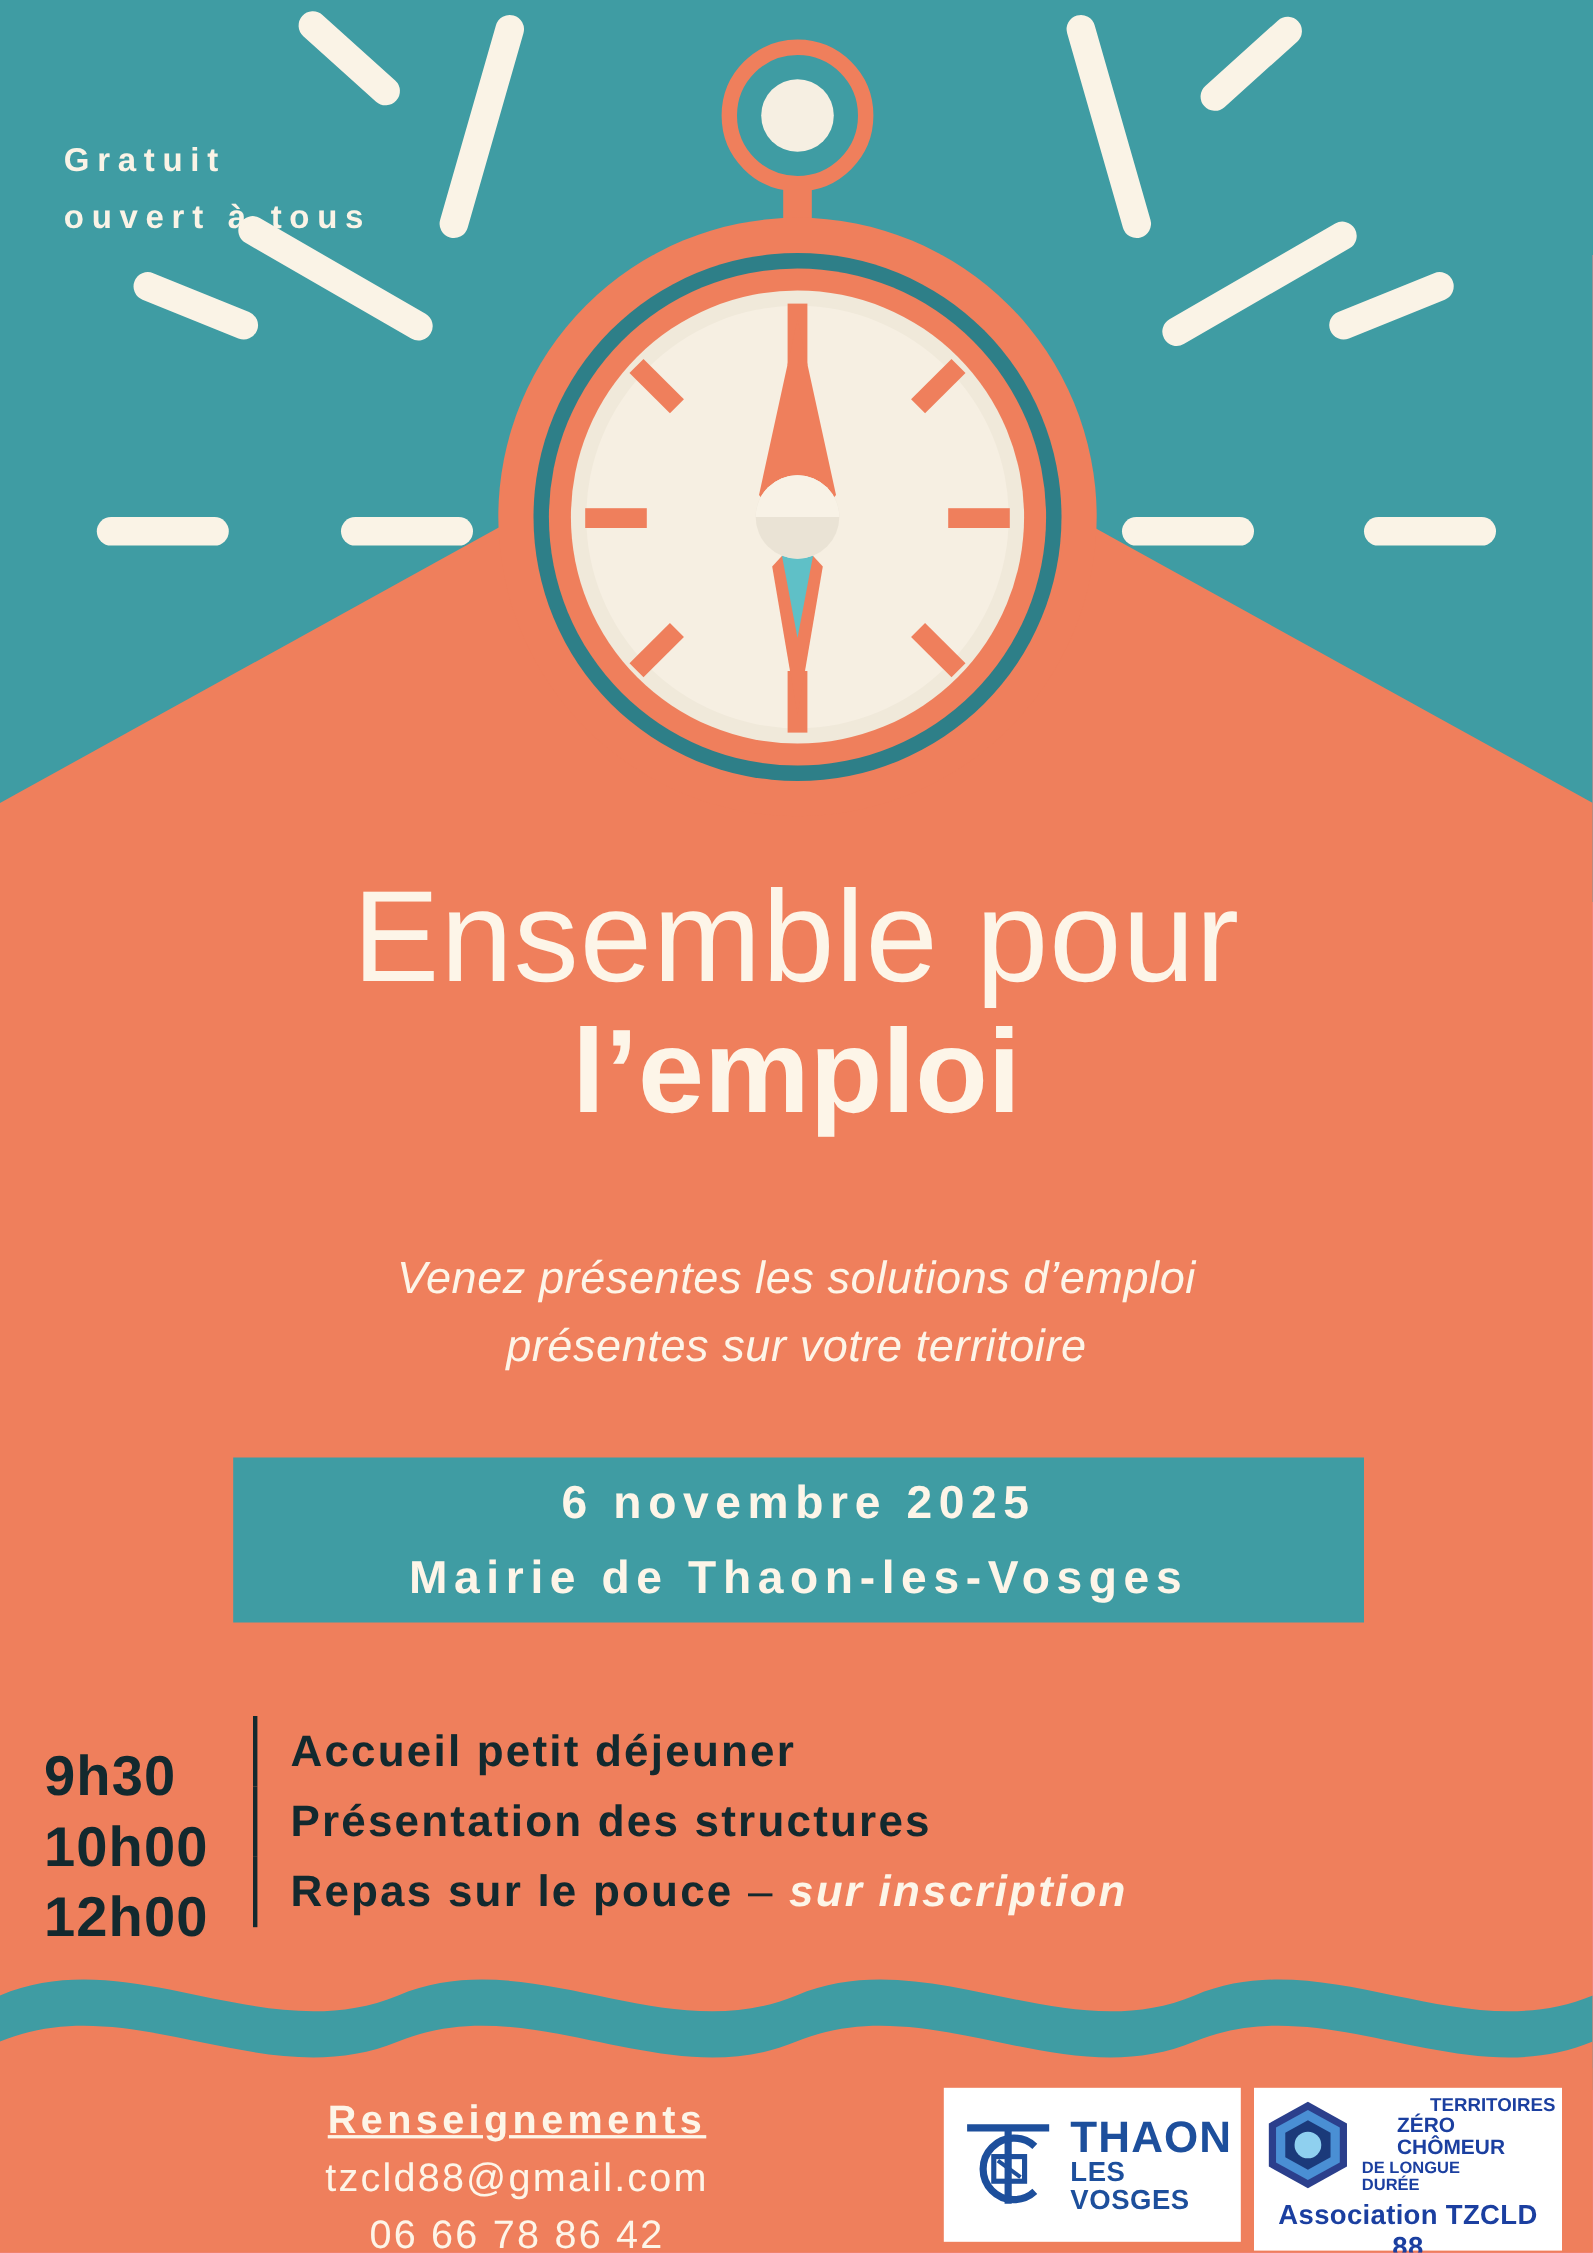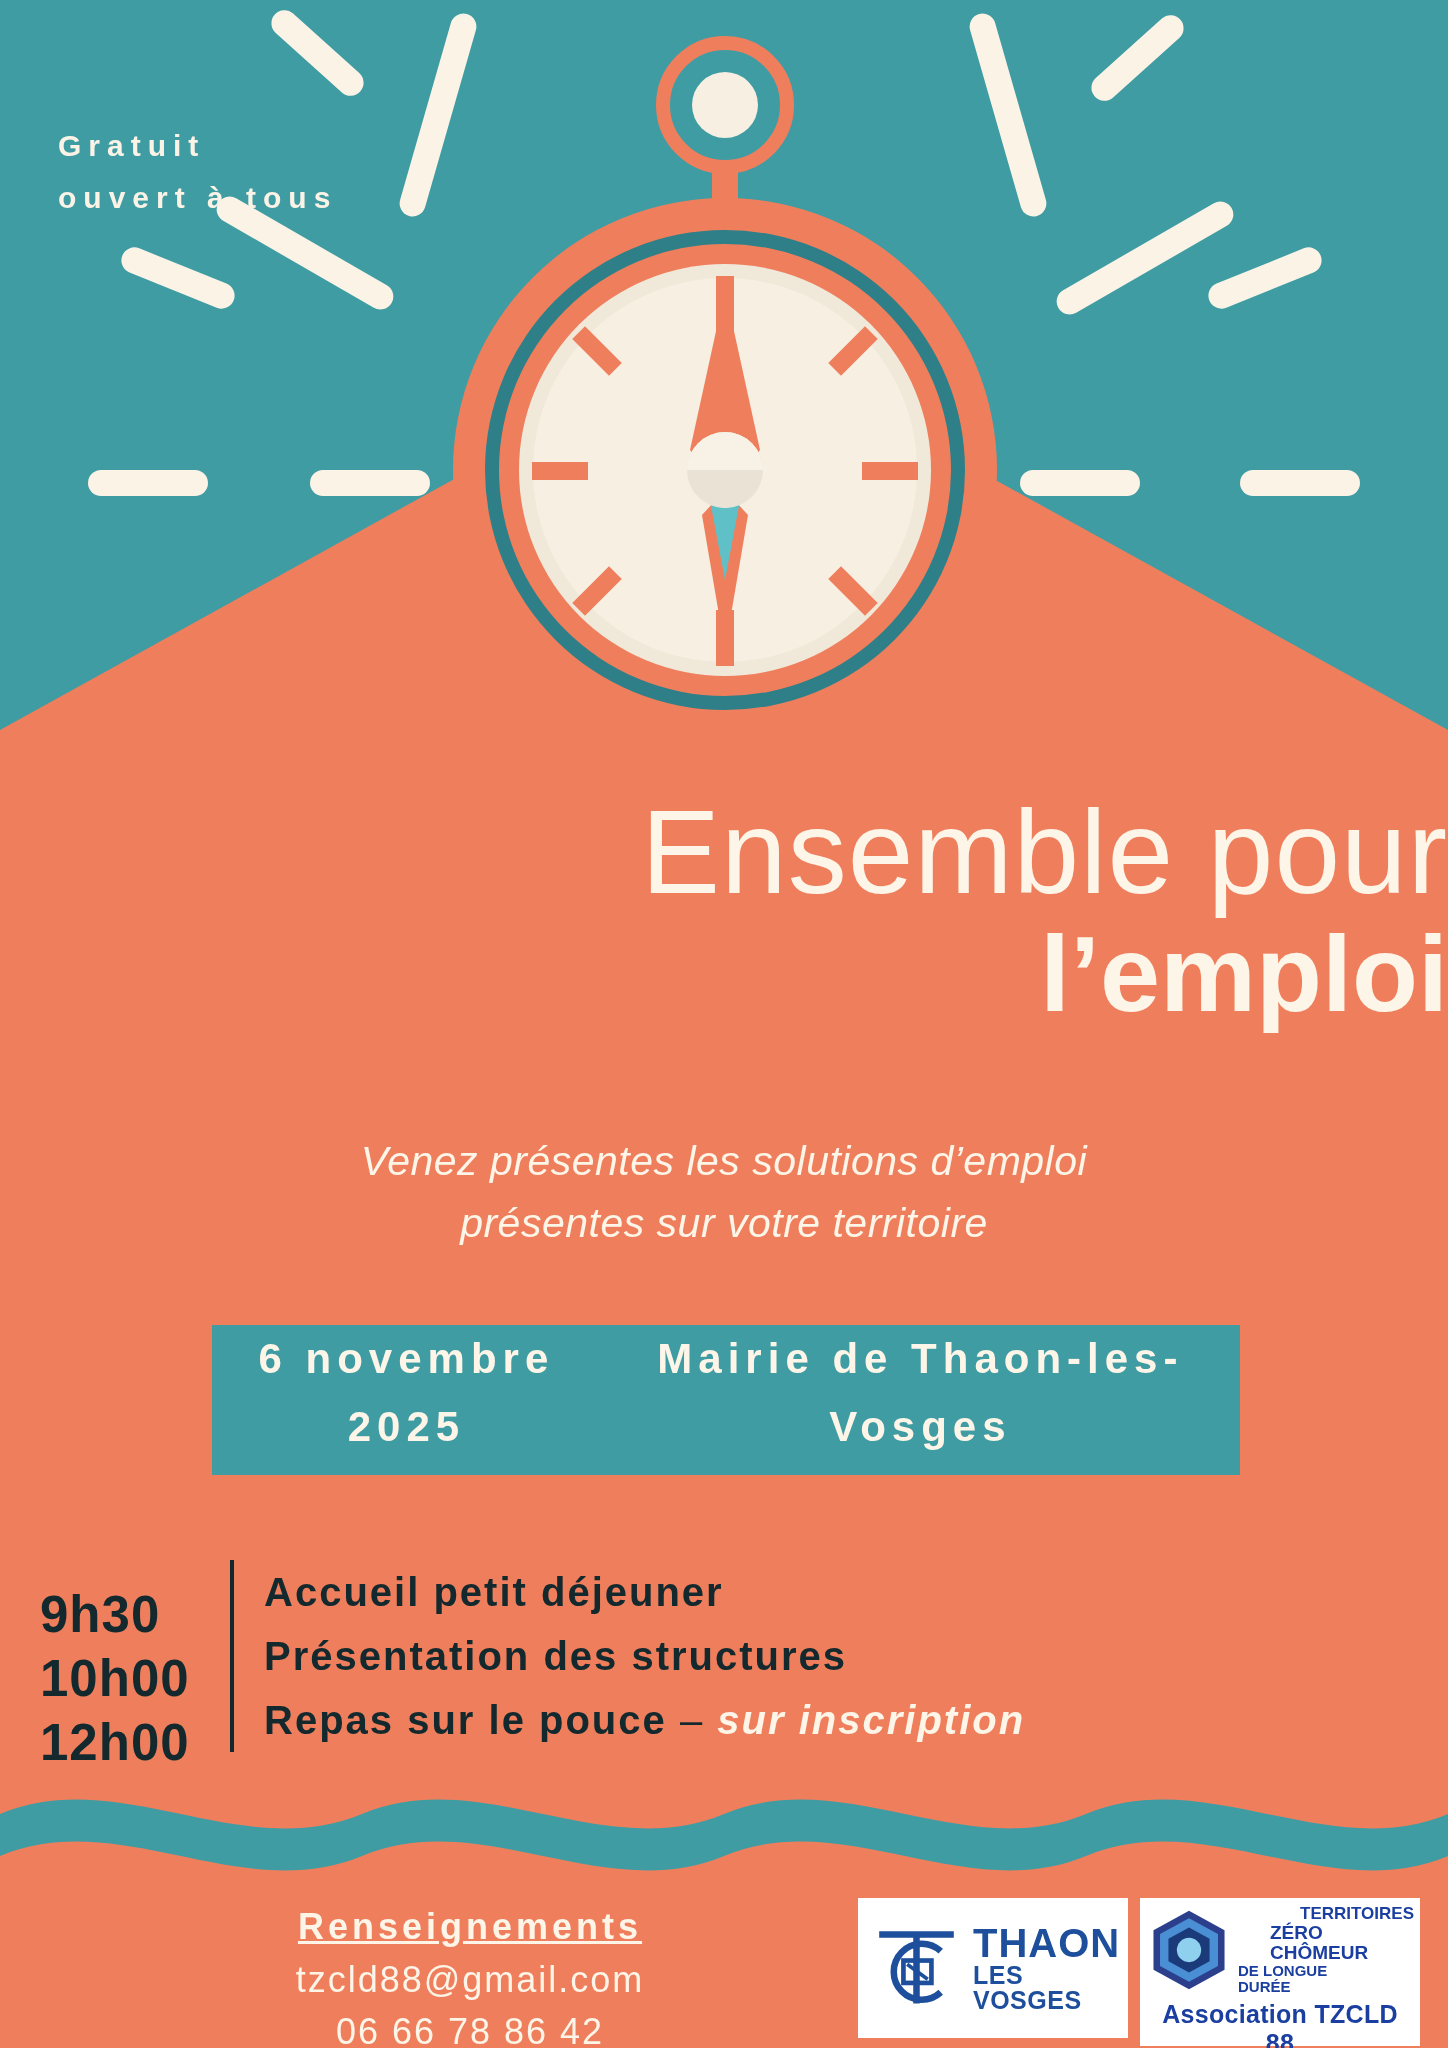--- a/index.html
+++ b/index.html
@@ -65,21 +65,21 @@
     letter-spacing: 7px;
     line-height: 52px;
     white-space: pre-line;
   }
 
   .title {
     position: absolute;
     left: 0;
     top: 790px;
     width: 1448px;
-    text-align: right;
+    text-align: center;
     color: #fdf5e8;
   }
   .title .l1 {
     font-size: 118px;
     font-weight: 300;
     letter-spacing: 1px;
     line-height: 125px;
   }
   .title .l2 {
     font-size: 108px;
@@ -104,21 +104,21 @@
   .date-band {
     position: absolute;
     left: 212px;
     top: 1325px;
     width: 1028px;
     height: 150px;
     background: #3f9ca3;
     color: #fdf5e8;
     text-align: center;
     display: flex;
-    flex-direction: row;
+    flex-direction: column;
     justify-content: center;
   }
   .date-band .d1 {
     font-size: 42px;
     font-weight: bold;
     letter-spacing: 6px;
     line-height: 68px;
   }
   .date-band .d2 {
     font-size: 42px;

